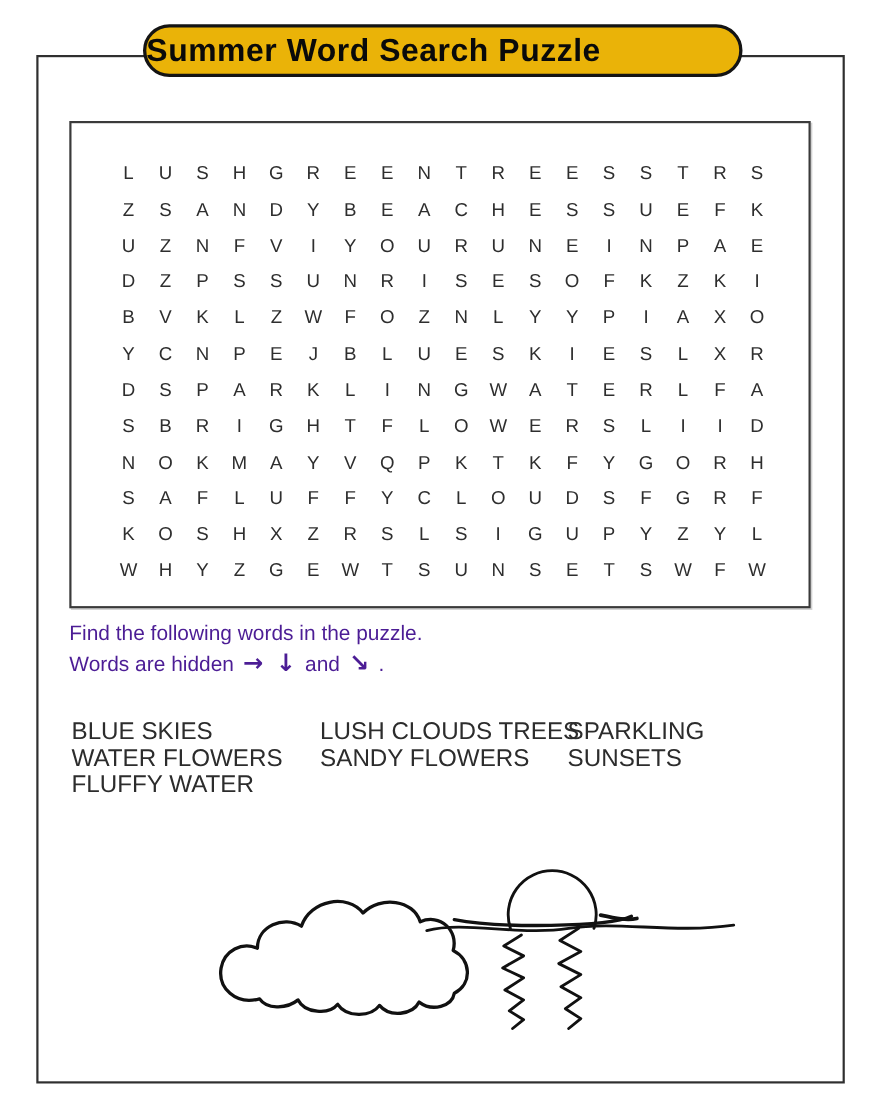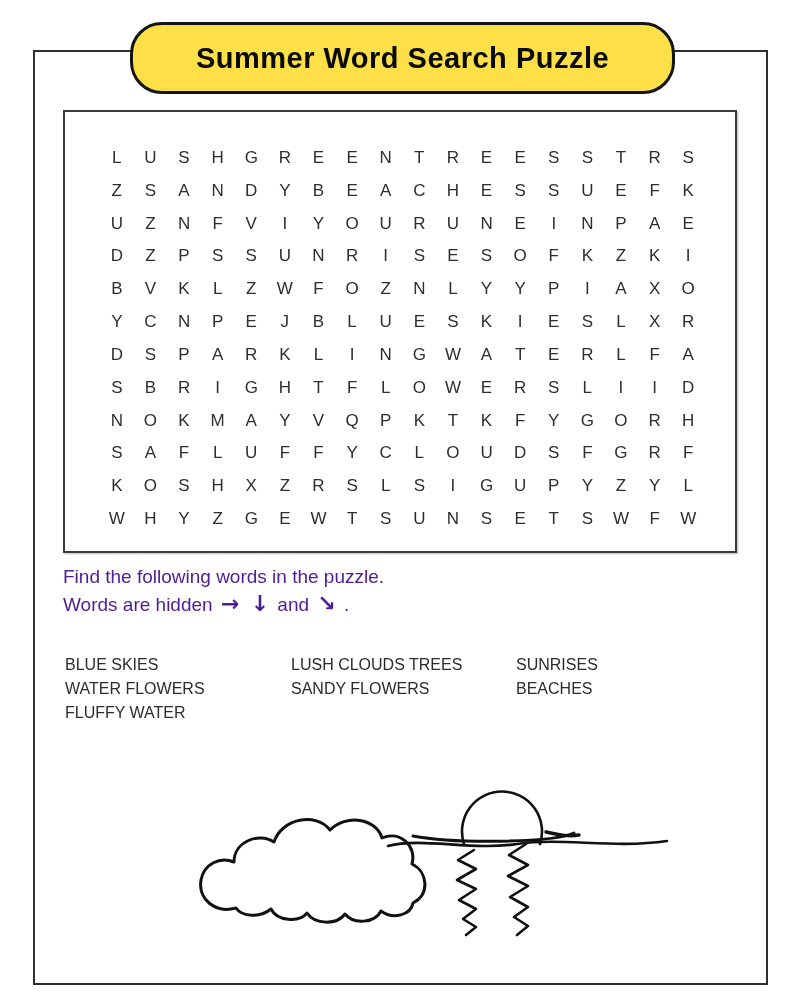--- a/index.html
+++ b/index.html
@@ -15,28 +15,28 @@
     position: absolute;
     left: 33px; top: 50px;
     width: 735px; height: 935px;
     border: 2.5px solid #2f2f2f;
     box-sizing: border-box;
     background: #ffffff;
   }
   .title-pill {
     position: absolute;
     left: 130px; top: 22px;
-    width: 545px; height: 72px;
-    background: #fde047;
+    width: 545px; height: 48px;
+    background: #eab308;
     border: 3px solid #141414;
     border-radius: 32px;
     box-sizing: border-box;
     display: flex;
     align-items: center;
-    justify-content: center;
+    justify-content: flex-start;
     z-index: 2;
   }
   .title-pill h1 {
     margin: 0;
     font-size: 29px;
     font-weight: 700;
     color: #0a0a0a;
     letter-spacing: 0.5px;
   }
   .grid-box {
@@ -78,21 +78,21 @@
   }
   .word-list {
     position: absolute;
     left: 65px; top: 653px;
     display: flex;
   }
   .word-col-1 { width: 226px; }
   .word-col-2 { width: 225px; }
   .word-col-3 { width: auto; }
   .word-item {
-    font-size: 16px;
+    font-size: 22px;
     color: #2c2c2c;
     line-height: 24px;
     white-space: nowrap;
   }
   .decoration {
     position: absolute;
     left: 170px; top: 768px;
     z-index: 1;
   }
 </style>
@@ -344,22 +344,22 @@
       <div class="word-col word-col-1">
         <div class="word-item">BLUE SKIES</div>
         <div class="word-item">WATER FLOWERS</div>
         <div class="word-item">FLUFFY WATER</div>
       </div>
       <div class="word-col word-col-2">
         <div class="word-item">LUSH CLOUDS TREES</div>
         <div class="word-item">SANDY FLOWERS</div>
       </div>
       <div class="word-col word-col-3">
-        <div class="word-item">SUNRISES</div>
-        <div class="word-item">BEACHES</div>
+        <div class="word-item">SPARKLING</div>
+        <div class="word-item">SUNSETS</div>
       </div>
     </div>
 
   <svg class="decoration" width="500" height="210" viewBox="0 0 500 210" fill="none">
 
     <g>
       <path d="M 66 140
                C 44 146 28 130 31 112
                C 34 96 50 88 64 94
                C 64 74 88 64 104 74

